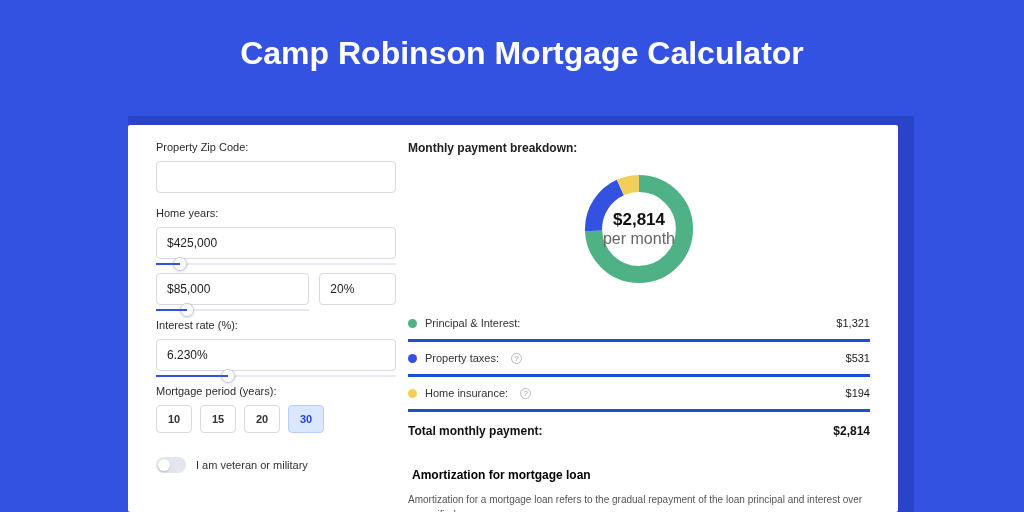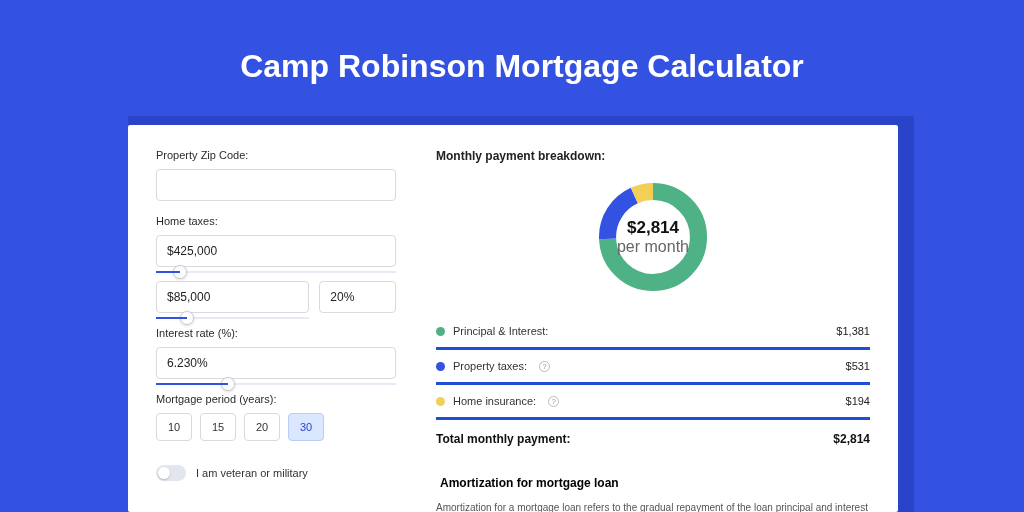--- a/index.html
+++ b/index.html
@@ -1,34 +1,34 @@
 <!DOCTYPE html>
 <html><head>
 <meta charset="utf-8">
 <style>
   * { box-sizing: border-box; margin: 0; padding: 0; }
   html, body { width:1024px; height:512px; overflow:hidden; font-family: -apple-system, BlinkMacSystemFont, "Segoe UI", Arial, sans-serif; }
   .page { width:1024px; height:512px; background:#3452e1; position:relative; }
-  .title { color:#fff; font-size:32px; font-weight:700; text-align:center; padding:48px 0 24px;margin-left:20px; }
+  .title { color:#fff; font-size:32px; font-weight:700; text-align:center; padding:35px 0 24px;margin-left:20px; }
   .card-shadow { position:absolute; left:128px; top:116px; width:786px; height:396px; background:#2a44c9; border-radius:2px; }
-  .card { position:absolute; left:128px; top:125px; width:770px; height:387px; background:#fff; border-radius:2px; padding:24px 28px 0 28px; display:flex; gap:40px;justify-content:flex-end; }
+  .card { position:absolute; left:128px; top:125px; width:770px; height:387px; background:#fff; border-radius:2px; padding:16px 28px 0 28px; display:flex; gap:12px;justify-content:flex-end; }
   .left { width:240px; flex:0 0 240px; }
   .right { flex:1; }
   .lbl { font-size:11px; color:#2b2b2b; font-weight:500; margin-bottom:8px; }
   .inp { width:100%; height:32px; border:1px solid #d9d9e0; border-radius:4px; padding:0 10px; font-size:12px; color:#222; outline:none; }
   .field { margin-bottom:14px; position:relative; }
   .slider { position:absolute; left:0; right:0; bottom:-6px; height:2px; background:#e7eaf3; }
   .slider::after { content:""; position:absolute; left:0; top:0; height:2px; background:#3452e1; width:var(--v,10%); }
   .thumb { position:absolute; width:14px; height:14px; background:#fff; border:1px solid #c7cbe0; border-radius:50%; top:-6px; left:var(--v,10%); transform:translateX(-50%); box-shadow:0 1px 3px rgba(0,0,0,.15); }
   .row2 { display:flex; gap:10px; }
   .row2 .inpwrap { position:relative; }
   .row2 .inpwrap:first-child { flex:2; }
   .row2 .inpwrap:last-child { flex:1; }
   .periods { display:flex; gap:8px; }
-  .period { width:36px; height:28px; border:1px solid #d9d9e0; border-radius:4px; font-size:11px; font-weight:400; display:flex; align-items:center; justify-content:center; cursor:pointer; color:#333; background:#fff; }
+  .period { width:36px; height:28px; border:1px solid #d9d9e0; border-radius:4px; font-size:11px; font-weight:700; display:flex; align-items:center; justify-content:center; cursor:pointer; color:#333; background:#fff; }
   .period.active { background:#dbe6ff; border-color:#b9cdfa; color:#2a44c9; }
   .toggle-row { display:flex; align-items:center; gap:10px; margin-top:24px; }
   .toggle { width:30px; height:16px; background:#e4e6ef; border-radius:999px; position:relative; cursor:pointer; }
   .toggle::after { content:""; position:absolute; left:2px; top:2px; width:12px; height:12px; background:#fff; border-radius:50%; box-shadow:0 1px 2px rgba(0,0,0,.2); }
   .tlabel { font-size:11px; color:#333; }
   .sect-title { font-size:12px; font-weight:700; color:#222; margin-bottom:14px; }
   .donut-wrap { display:flex; justify-content:center; margin-bottom:18px; }
   .donut { width:120px; height:120px; position:relative; }
   .donut svg { width:120px; height:120px; transform:rotate(-90deg); }
   .donut .center { position:absolute; inset:0; display:flex; flex-direction:column; align-items:center; justify-content:center; }
@@ -57,21 +57,21 @@
   <div class="card">
 
     <div class="left">
 
       <div class="field">
         <div class="lbl">Property Zip Code:</div>
         <input class="inp" value="" style="">
       </div>
 
       <div class="field">
-        <div class="lbl">Home taxes:</div>
+        <div class="lbl">Home years:</div>
         <div style="position:relative;">
           <input class="inp" value="$425,000" style="">
           <div class="slider" style="--v:10%">
               <div class="thumb" style="--v:10%"></div>
             </div>
         </div>
       </div>
 
       <div class="field">
         <div class="row2">
@@ -130,21 +130,21 @@
           </div>
         </div>
       </div>
 
       <div class="legend">
         <div class="legrow">
           <div class="legleft">
             <span class="dot d1"></span>
             <span>Principal &amp; Interest:</span>
           </div>
-          <div class="legval">$1,381</div>
+          <div class="legval">$1,321</div>
         </div>
         <div class="legrow">
           <div class="legleft">
             <span class="dot d2"></span>
             <span>Property taxes:</span>
             <span class="info">?</span>
           </div>
           <div class="legval">$531</div>
         </div>
         <div class="legrow">

